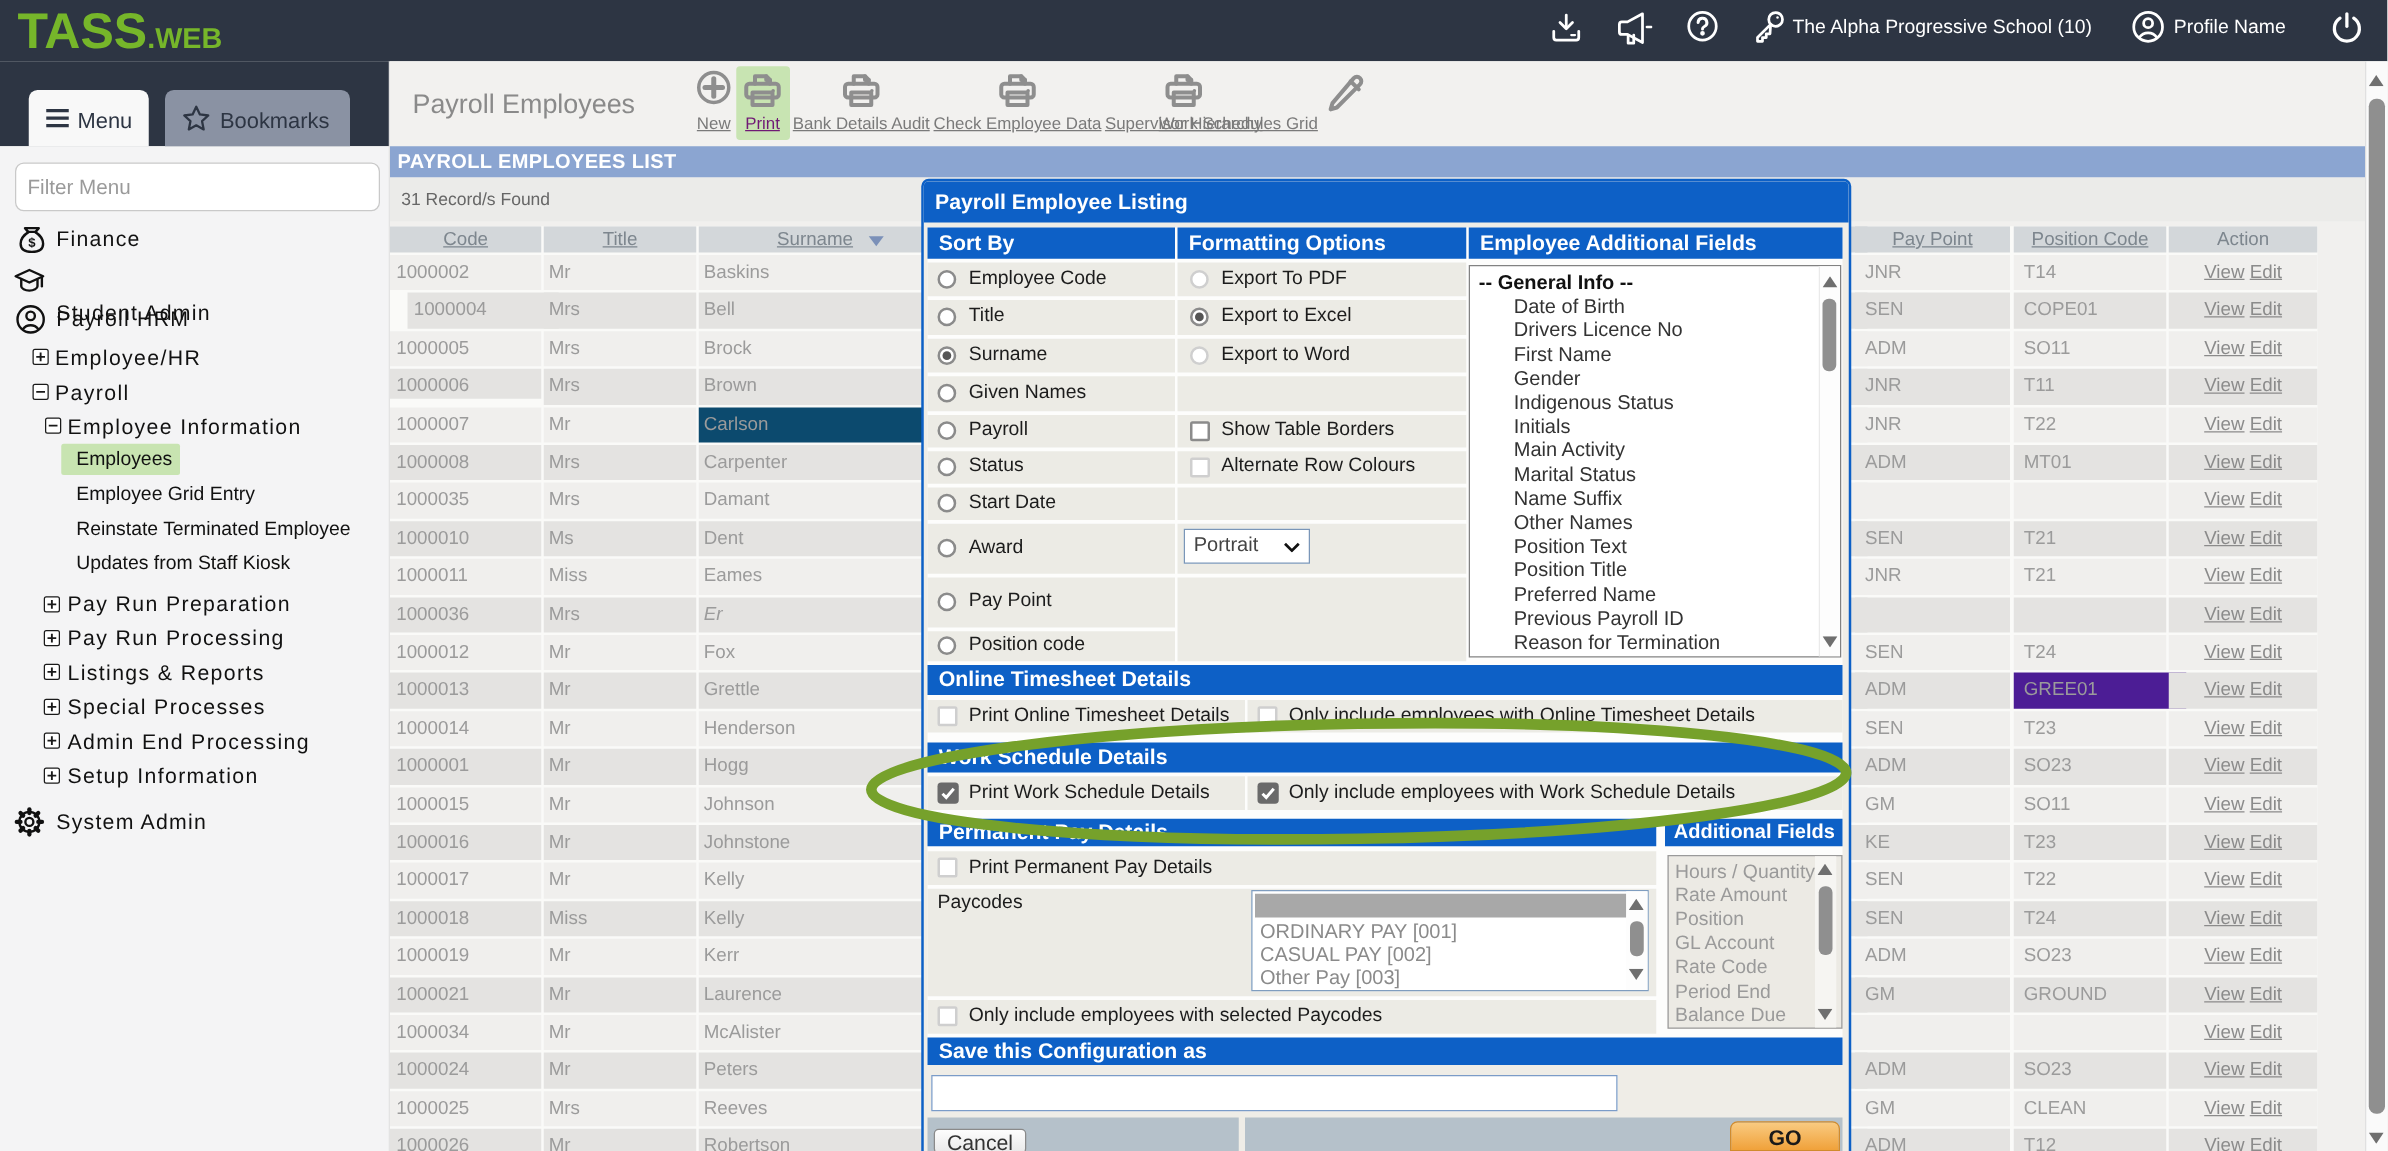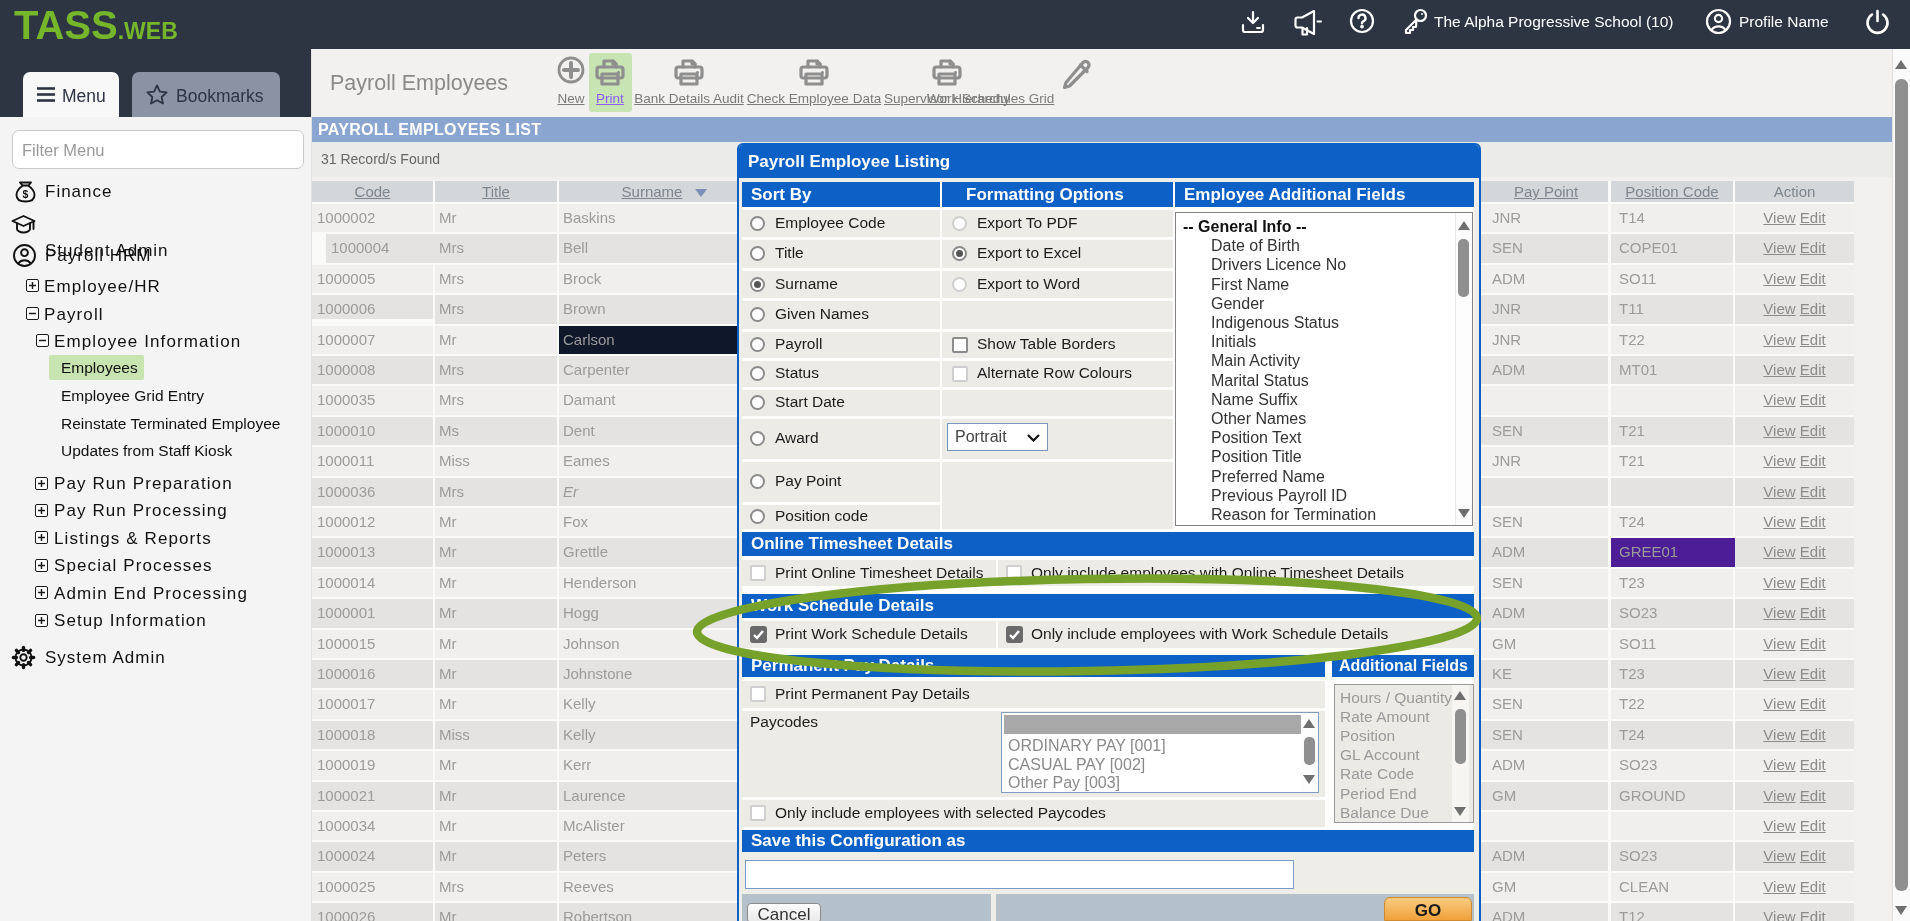--- a/index.html
+++ b/index.html
@@ -209,21 +209,21 @@
     <path d="M21 3v3h3"></path>
     <rect x="5" y="9" width="26" height="11" rx="2.5"></rect>
     <circle cx="26.5" cy="14.5" r="1.4" fill="#8a8a8a" stroke="none"></circle>
     <path d="M10 16h16v10H10z"></path>
   </svg>
 <svg class="abs" style="left:1060px;top:56px;" width="34" height="34" viewBox="0 0 34 34" fill="none" stroke="#8e8e8e" stroke-width="3.2" stroke-linecap="round" stroke-linejoin="round">
     <path d="M6 26.5 4.5 31.5 9.5 30 28 11.5a3.5 3.5 0 0 0-5-5z"></path>
     <path d="M20.5 9 27 15.5"></path>
   </svg>
 <div class="abs" style="left:421px;top:91px;width:300px;text-align:center;font-size:13.5px;color:#7a7a7a;text-decoration:underline;">New</div>
-<div class="abs" style="left:460px;top:91px;width:300px;text-align:center;font-size:13.5px;color:#8b5cf6;text-decoration:underline;">Print</div>
+<div class="abs" style="left:460px;top:91px;width:300px;text-align:center;font-size:13.5px;color:#701a75;text-decoration:underline;">Print</div>
 <div class="abs" style="left:539px;top:91px;width:300px;text-align:center;font-size:13.5px;color:#7a7a7a;text-decoration:underline;">Bank Details Audit</div>
 <div class="abs" style="left:664px;top:91px;width:300px;text-align:center;font-size:13.5px;color:#7a7a7a;text-decoration:underline;">Check Employee Data</div>
 <div class="abs" style="left:797px;top:91px;width:300px;text-align:center;font-size:13.5px;color:#7a7a7a;text-decoration:underline;">Supervisor Hierarchy</div>
 <div class="abs" style="left:927px;top:91px;width:300px;font-size:13.5px;color:#7a7a7a;text-decoration:underline;">Work Schedules Grid</div>
 <div class="abs" style="left:312px;top:117px;width:1580px;height:25px;background:#8ba5d1;color:#fff;font-weight:bold;font-size:16px;line-height:25px;padding-left:6px;letter-spacing:0.3px;">PAYROLL EMPLOYEES LIST</div>
 <div class="abs" style="left:312px;top:142px;width:1580px;height:35px;background:#ebebe9;color:#666;font-size:14px;line-height:35px;padding-left:9px;">31 Record/s Found</div>
 <div class="abs" style="left:312px;top:181px;width:1542px;height:740px;overflow:hidden;background:#fafaf8;" id="tbl">
 <div class="abs" style="left:0px;top:0;width:121px;height:21px;background:#d3d7da;color:#7d868e;font-size:15px;line-height:21px;text-align:center;"><span style="text-decoration:underline;">Code</span></div>
 <div class="abs" style="left:123px;top:0;width:122px;height:21px;background:#d3d7da;color:#7d868e;font-size:15px;line-height:21px;text-align:center;"><span style="text-decoration:underline;">Title</span></div>
 <div class="abs" style="left:247px;top:0;width:186px;height:21px;background:#d3d7da;color:#7d868e;font-size:15px;line-height:21px;text-align:center;"><span style="text-decoration:underline;">Surname</span></div>
@@ -257,21 +257,21 @@
 <div class="abs" style="left:1423px;top:83.8px;width:119px;height:28.4px;background:#f0efed;color:#8b8b8b;font-size:15px;line-height:28.4px;text-align:center;"><span style="text-decoration:underline;">View</span> <span style="text-decoration:underline;">Edit</span></div>
 <div class="abs" style="left:0;top:114.2px;width:121px;height:24px;background:#e4e3e1;color:#9b9b9b;font-size:15px;line-height:28.4px;padding-left:5px;">1000006</div>
 <div class="abs" style="left:123px;top:114.2px;width:122px;height:28.4px;background:#e4e3e1;color:#9b9b9b;font-size:15px;line-height:28.4px;padding-left:4px;">Mrs</div>
 <div class="abs" style="left:247px;top:114.2px;width:186px;height:28.4px;background:#e4e3e1;color:#9b9b9b;font-size:15px;line-height:28.4px;padding-left:4px;">Brown</div>
 <div class="abs" style="left:435px;top:114.2px;width:747px;height:28.4px;background:#e4e3e1;"></div>
 <div class="abs" style="left:1172px;top:114.2px;width:124px;height:28.4px;background:#e4e3e1;color:#9b9b9b;font-size:15px;line-height:28.4px;padding-left:8px;">JNR</div>
 <div class="abs" style="left:1299px;top:114.2px;width:122px;height:28.4px;background:#e4e3e1;color:#9b9b9b;font-size:15px;line-height:28.4px;padding-left:8px;">T11</div>
 <div class="abs" style="left:1423px;top:114.2px;width:119px;height:28.4px;background:#e4e3e1;color:#8b8b8b;font-size:15px;line-height:28.4px;text-align:center;"><span style="text-decoration:underline;">View</span> <span style="text-decoration:underline;">Edit</span></div>
 <div class="abs" style="left:0;top:144.6px;width:121px;height:28.4px;background:#f0efed;color:#9b9b9b;font-size:15px;line-height:28.4px;padding-left:5px;">1000007</div>
 <div class="abs" style="left:123px;top:144.6px;width:122px;height:28.4px;background:#f0efed;color:#9b9b9b;font-size:15px;line-height:28.4px;padding-left:4px;">Mr</div>
-<div class="abs" style="left:247px;top:144.6px;width:186px;height:28.4px;background:#0f172a;color:#9b9b9b;font-size:15px;line-height:28.4px;padding-left:4px;">Carlson</div>
+<div class="abs" style="left:247px;top:144.6px;width:186px;height:28.4px;background:#0c4a6e;color:#9b9b9b;font-size:15px;line-height:28.4px;padding-left:4px;">Carlson</div>
 <div class="abs" style="left:435px;top:144.6px;width:747px;height:28.4px;background:#f0efed;"></div>
 <div class="abs" style="left:1172px;top:144.6px;width:124px;height:28.4px;background:#f0efed;color:#9b9b9b;font-size:15px;line-height:28.4px;padding-left:8px;">JNR</div>
 <div class="abs" style="left:1299px;top:144.6px;width:122px;height:28.4px;background:#f0efed;color:#9b9b9b;font-size:15px;line-height:28.4px;padding-left:8px;">T22</div>
 <div class="abs" style="left:1423px;top:144.6px;width:119px;height:28.4px;background:#f0efed;color:#8b8b8b;font-size:15px;line-height:28.4px;text-align:center;"><span style="text-decoration:underline;">View</span> <span style="text-decoration:underline;">Edit</span></div>
 <div class="abs" style="left:0;top:175.0px;width:121px;height:28.4px;background:#e4e3e1;color:#9b9b9b;font-size:15px;line-height:28.4px;padding-left:5px;">1000008</div>
 <div class="abs" style="left:123px;top:175.0px;width:122px;height:28.4px;background:#e4e3e1;color:#9b9b9b;font-size:15px;line-height:28.4px;padding-left:4px;">Mrs</div>
 <div class="abs" style="left:247px;top:175.0px;width:186px;height:28.4px;background:#e4e3e1;color:#9b9b9b;font-size:15px;line-height:28.4px;padding-left:4px;">Carpenter</div>
 <div class="abs" style="left:435px;top:175.0px;width:747px;height:28.4px;background:#e4e3e1;"></div>
 <div class="abs" style="left:1172px;top:175.0px;width:124px;height:28.4px;background:#e4e3e1;color:#9b9b9b;font-size:15px;line-height:28.4px;padding-left:8px;">ADM</div>
 <div class="abs" style="left:1299px;top:175.0px;width:122px;height:28.4px;background:#e4e3e1;color:#9b9b9b;font-size:15px;line-height:28.4px;padding-left:8px;">MT01</div>
@@ -408,21 +408,21 @@
     <path d="M6 0 L12 9 L0 9 Z" fill="#6f6f6f"></path>
   </svg>
 <div class="abs" style="left:1894.5px;top:79px;width:13px;height:812px;background:#8f8f8f;border-radius:6px;"></div>
 <svg class="abs" style="left:1895px;top:906px;" width="12" height="9">
     <path d="M0 0 L12 0 L6 9 Z" fill="#6f6f6f"></path>
   </svg>
 <div class="abs" style="left:737px;top:143px;width:744px;height:792px;background:#efede7;border:2px solid #0d60c6;border-radius:6px 6px 0 0;overflow:hidden;">
 <div class="abs" style="left:0;top:0;width:740px;height:33px;background:#0d60c6;color:#fff;font-weight:bold;font-size:17px;line-height:33px;padding-left:9px;">Payroll Employee Listing</div>
 <div class="abs" style="left:3px;top:37px;width:732px;height:670px;background:#fdfdfc;"></div>
 <div class="abs band" style="left:3px;top:37px;width:198px;height:25px;line-height:25px;padding-left:9px;">Sort By</div>
-<div class="abs band" style="left:203px;top:37px;width:231px;height:25px;line-height:25px;padding-left:24px;">Formatting Options</div>
+<div class="abs band" style="left:203px;top:37px;width:231px;height:25px;line-height:25px;padding-left:9px;">Formatting Options</div>
 <div class="abs band" style="left:436px;top:37px;width:299px;height:25px;line-height:25px;padding-left:9px;">Employee Additional Fields</div>
 <div class="abs row" style="left:3px;top:64.5px;width:198px;height:27.5px;"></div>
 <div class="radio" style="left:11px;top:70.8px;"></div>
 <div class="abs lb" style="left:36px;top:68.8px;">Employee Code</div>
 <div class="abs row" style="left:3px;top:95px;width:198px;height:27.5px;"></div>
 <div class="radio" style="left:11px;top:101.2px;"></div>
 <div class="abs lb" style="left:36px;top:99.2px;">Title</div>
 <div class="abs row" style="left:3px;top:125.5px;width:198px;height:27.5px;"></div>
 <div class="radio sel" style="left:11px;top:131.8px;"></div>
 <div class="abs lb" style="left:36px;top:129.8px;">Surname</div>

